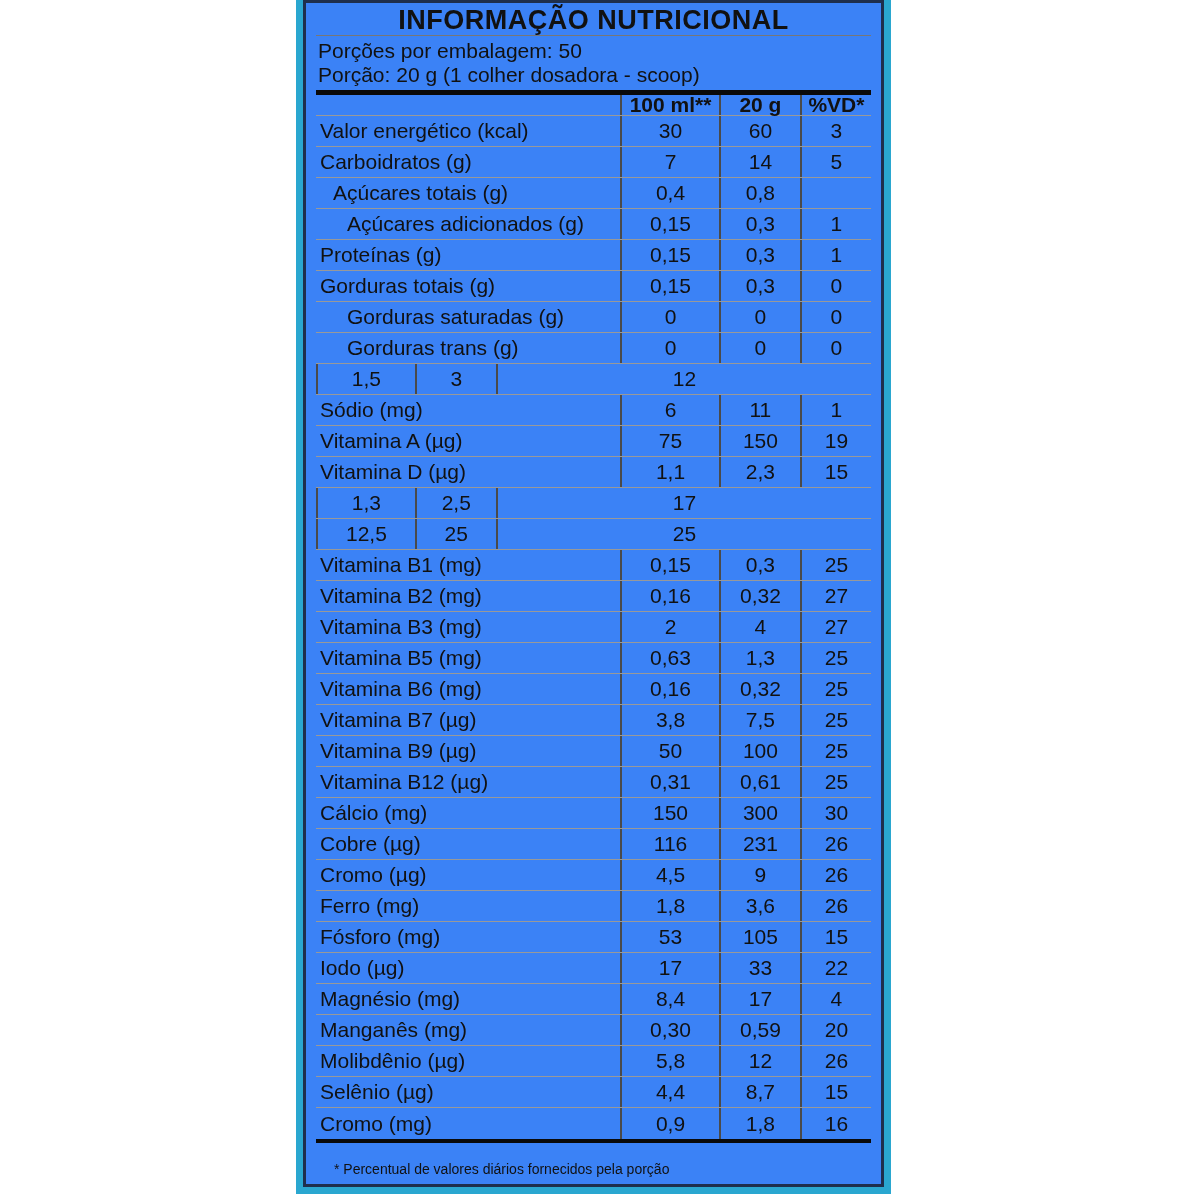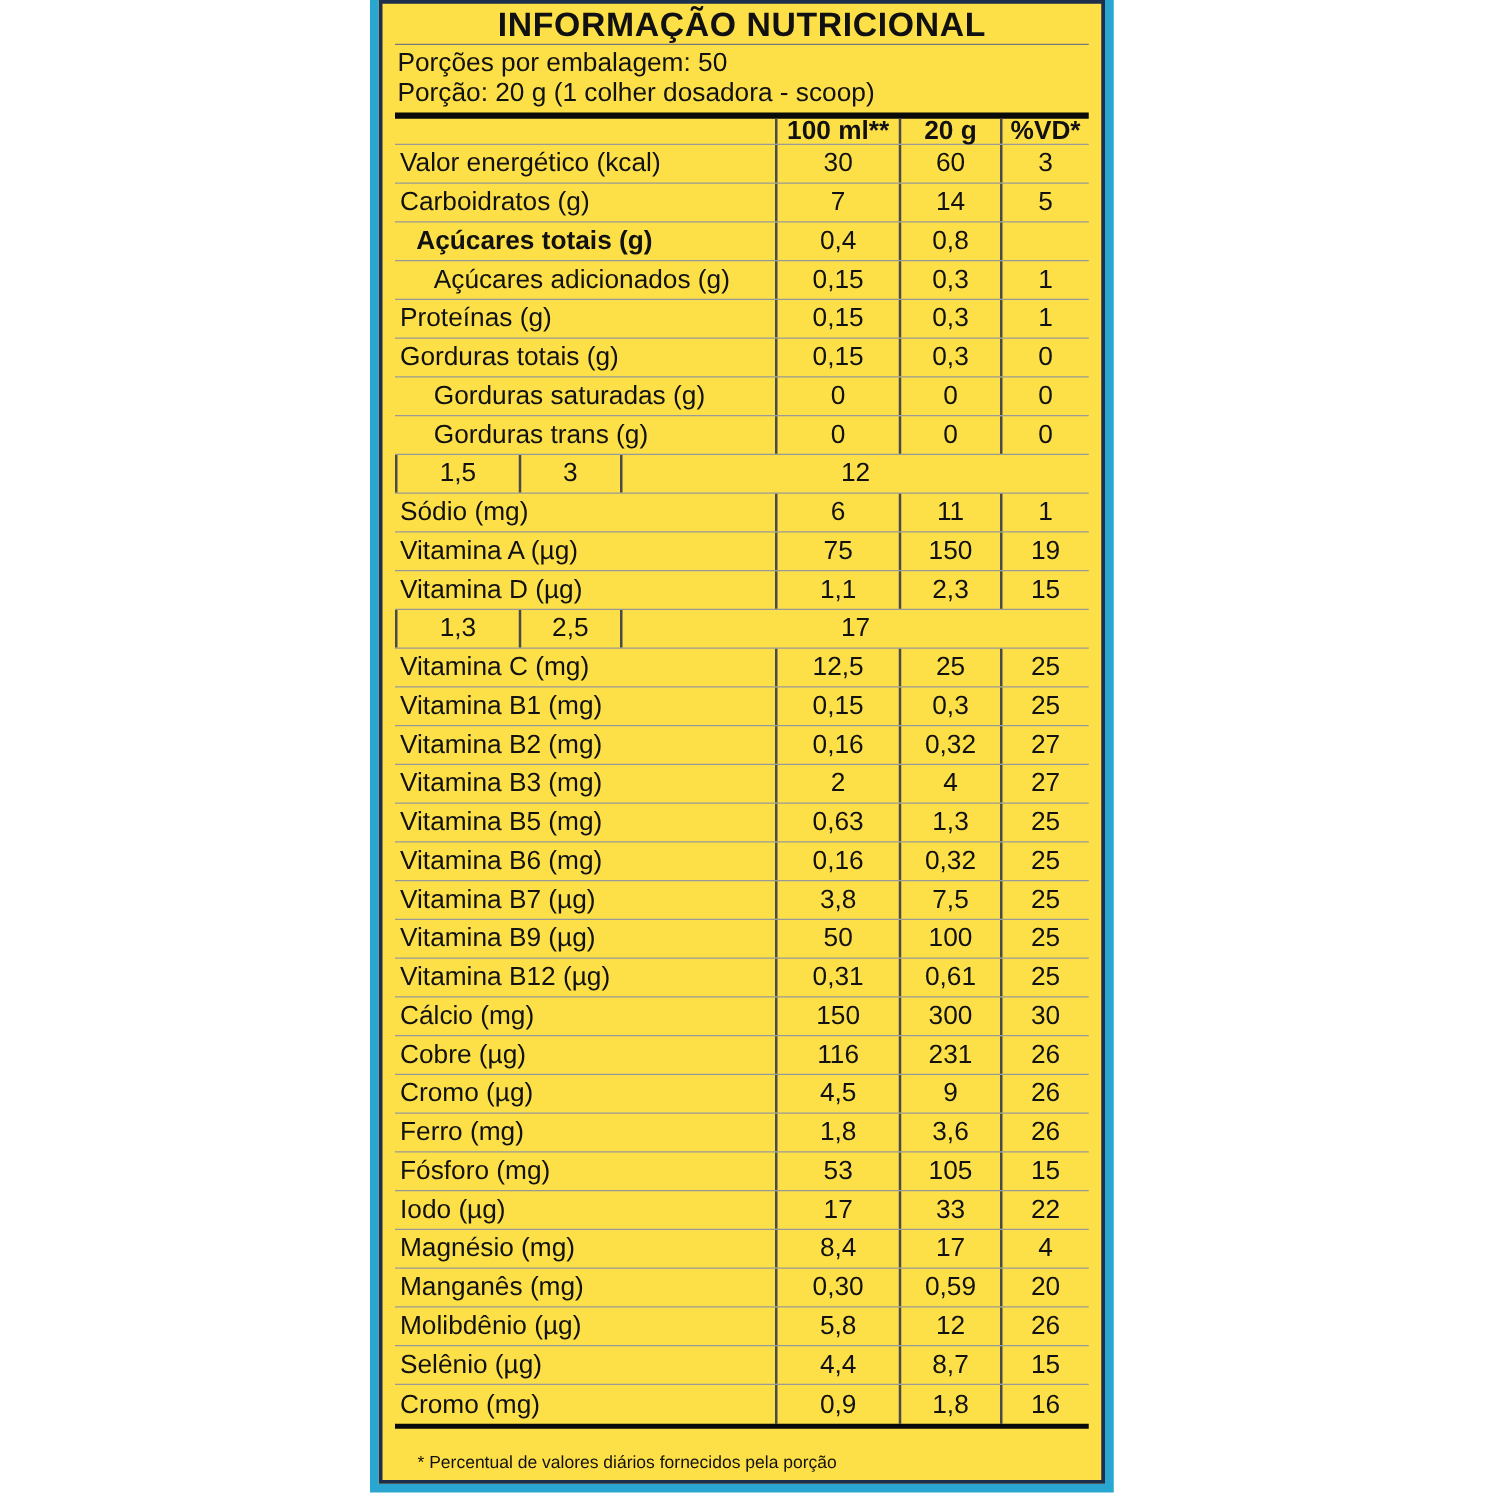--- a/index.html
+++ b/index.html
@@ -20,21 +20,21 @@
   .canvas { position: relative; width: 1200px; height: 1200px; background: #fff; overflow: hidden; }
 
   .frame-outer {
     position: absolute; left: 296px; top: -7px;
     width: 595px; height: 1201px;
     border: 7px solid var(--frame-cyan);
   }
   .frame-inner {
     width: 100%; height: 100%;
     border: 3px solid var(--frame-navy);
-    background: #fde047;
+    background: #3b82f6;
     padding: 2px 10px 0 10px;
     display: flex; flex-direction: column;
     overflow: hidden;
   }
 
   .title {
     font-size: 27px; font-weight: bold; text-align: center;
     letter-spacing: 0.5px;
     line-height: 30px;
     border-bottom: 1.5px solid #777;
@@ -53,21 +53,21 @@
     display: flex; align-items: stretch;
     height: 31px;
     border-bottom: 1.6px solid var(--line-gray);
     font-size: 21px;
   }
   .row.header { height: 21px; font-weight: bold; }
   #rows .row:last-child { border-bottom: none; }
 
   .cell { display: flex; align-items: center; }
   .cell.label { flex: 0 0 54.8%; padding-left: 4px; }
-  .cell.label.ind1 { padding-left: 17px; font-weight: bold; }
+  .cell.label.ind1 { padding-left: 17px; }
   .cell.label.ind2 { padding-left: 31px; }
   .cell.num {
     justify-content: center; text-align: center;
     border-left: 2px solid var(--vline-gray);
   }
   .cell.c1 { flex: 0 0 17.8%; }
   .cell.c2 { flex: 0 0 14.6%; }
   .cell.c3 { flex: 1 1 auto; }
 
   .footnotes {
@@ -171,21 +171,20 @@
               <div class="cell num c1">1,1</div>
               <div class="cell num c2">2,3</div>
               <div class="cell num c3">15</div>
             </div>
             <div class="row">
               <div class="cell num c1">1,3</div>
               <div class="cell num c2">2,5</div>
               <div class="cell num c3">17</div>
             </div>
             <div class="row">
-              <div class="cell label">Vitamina C (mg)</div>
               <div class="cell num c1">12,5</div>
               <div class="cell num c2">25</div>
               <div class="cell num c3">25</div>
             </div>
             <div class="row">
               <div class="cell label">Vitamina B1 (mg)</div>
               <div class="cell num c1">0,15</div>
               <div class="cell num c2">0,3</div>
               <div class="cell num c3">25</div>
             </div>

